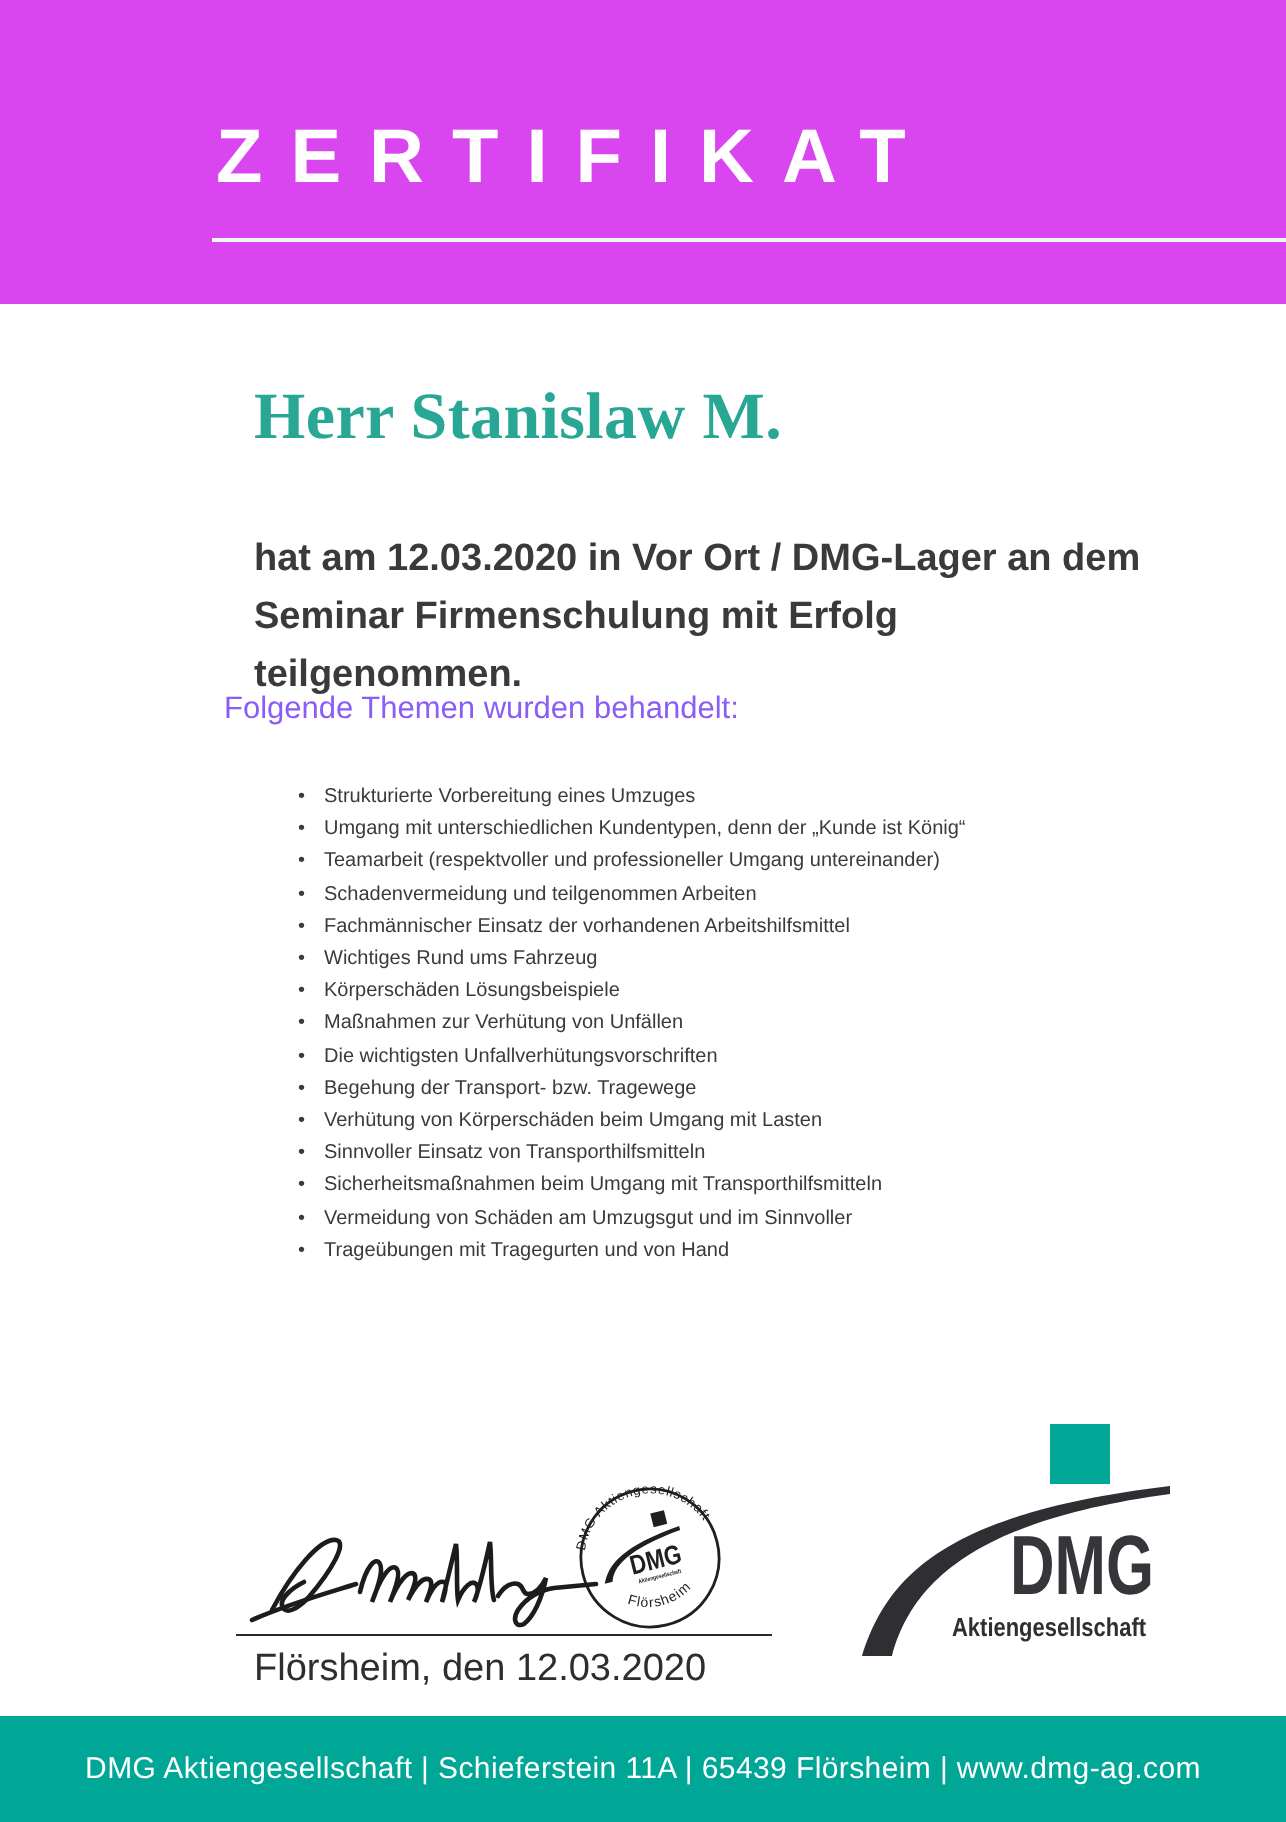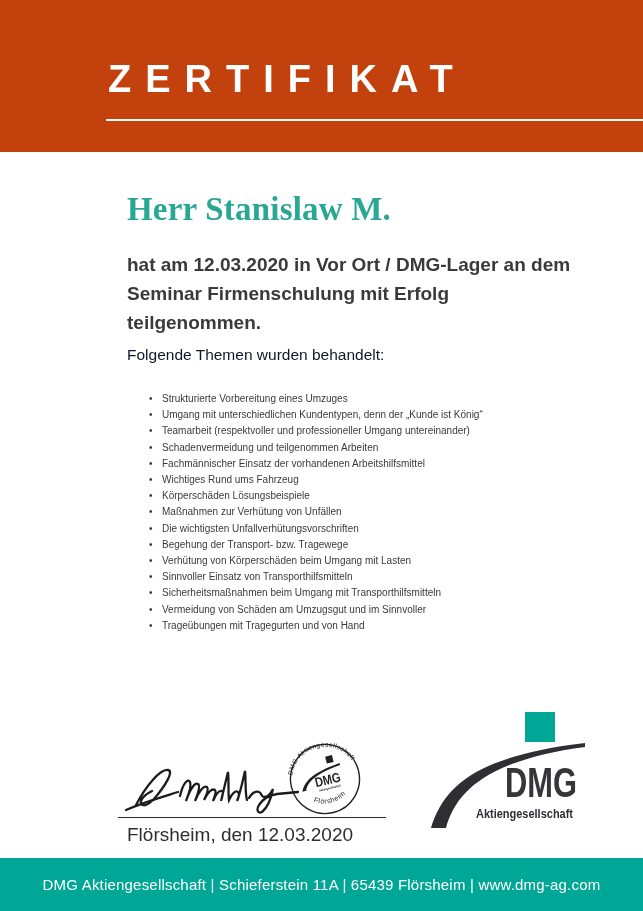--- a/index.html
+++ b/index.html
@@ -5,43 +5,43 @@
   * { margin:0; padding:0; box-sizing:border-box; }
   html,body { background:#ffffff; }
   .page {
     position:relative; width:643px; height:911px; background:#ffffff;
     font-family:"Liberation Sans", sans-serif; overflow:hidden;
     margin:0 auto;
   }
   
   .band-top {
     position:absolute; top:0; left:0; right:0; height:152px;
-    background:#c2410c;
+    background:#d946ef;
   }
   .cert-title {
     position:absolute; top:60px; left:108px;
     font-size:38px; font-weight:bold; color:#ffffff;
     letter-spacing:14px; line-height:1; white-space:nowrap;
   }
   .title-underline {
     position:absolute; top:119px; left:106px; right:0; height:2px;
     background:#eefaf8;
   }
   
   .recipient {
     position:absolute; top:191px; left:127px;
     font-size:33px; font-weight:bold; color:#28a794; letter-spacing:0.2px;font-family:Liberation Serif, serif;
   }
   .statement {
-    position:absolute; top:250px; left:127px; width:470px;
+    position:absolute; top:265px; left:127px; width:470px;
     font-size:19px; font-weight:bold; color:#3a3a3a; line-height:29px;
   }
   .topics-intro {
-    position:absolute; top:346px; left:127px;
-    font-size:15.5px; color:#0f172a;
+    position:absolute; top:346px; left:112px;
+    font-size:15.5px; color:#8b5cf6;
   }
   .topics {
     position:absolute; top:391px; left:149px;
     list-style:none; font-size:10px; color:#3a3a3a;
   }
   .topics li {
     position:relative; line-height:16.2px; padding-left:13px;
     white-space:nowrap;
   }
   .topics li::before {

